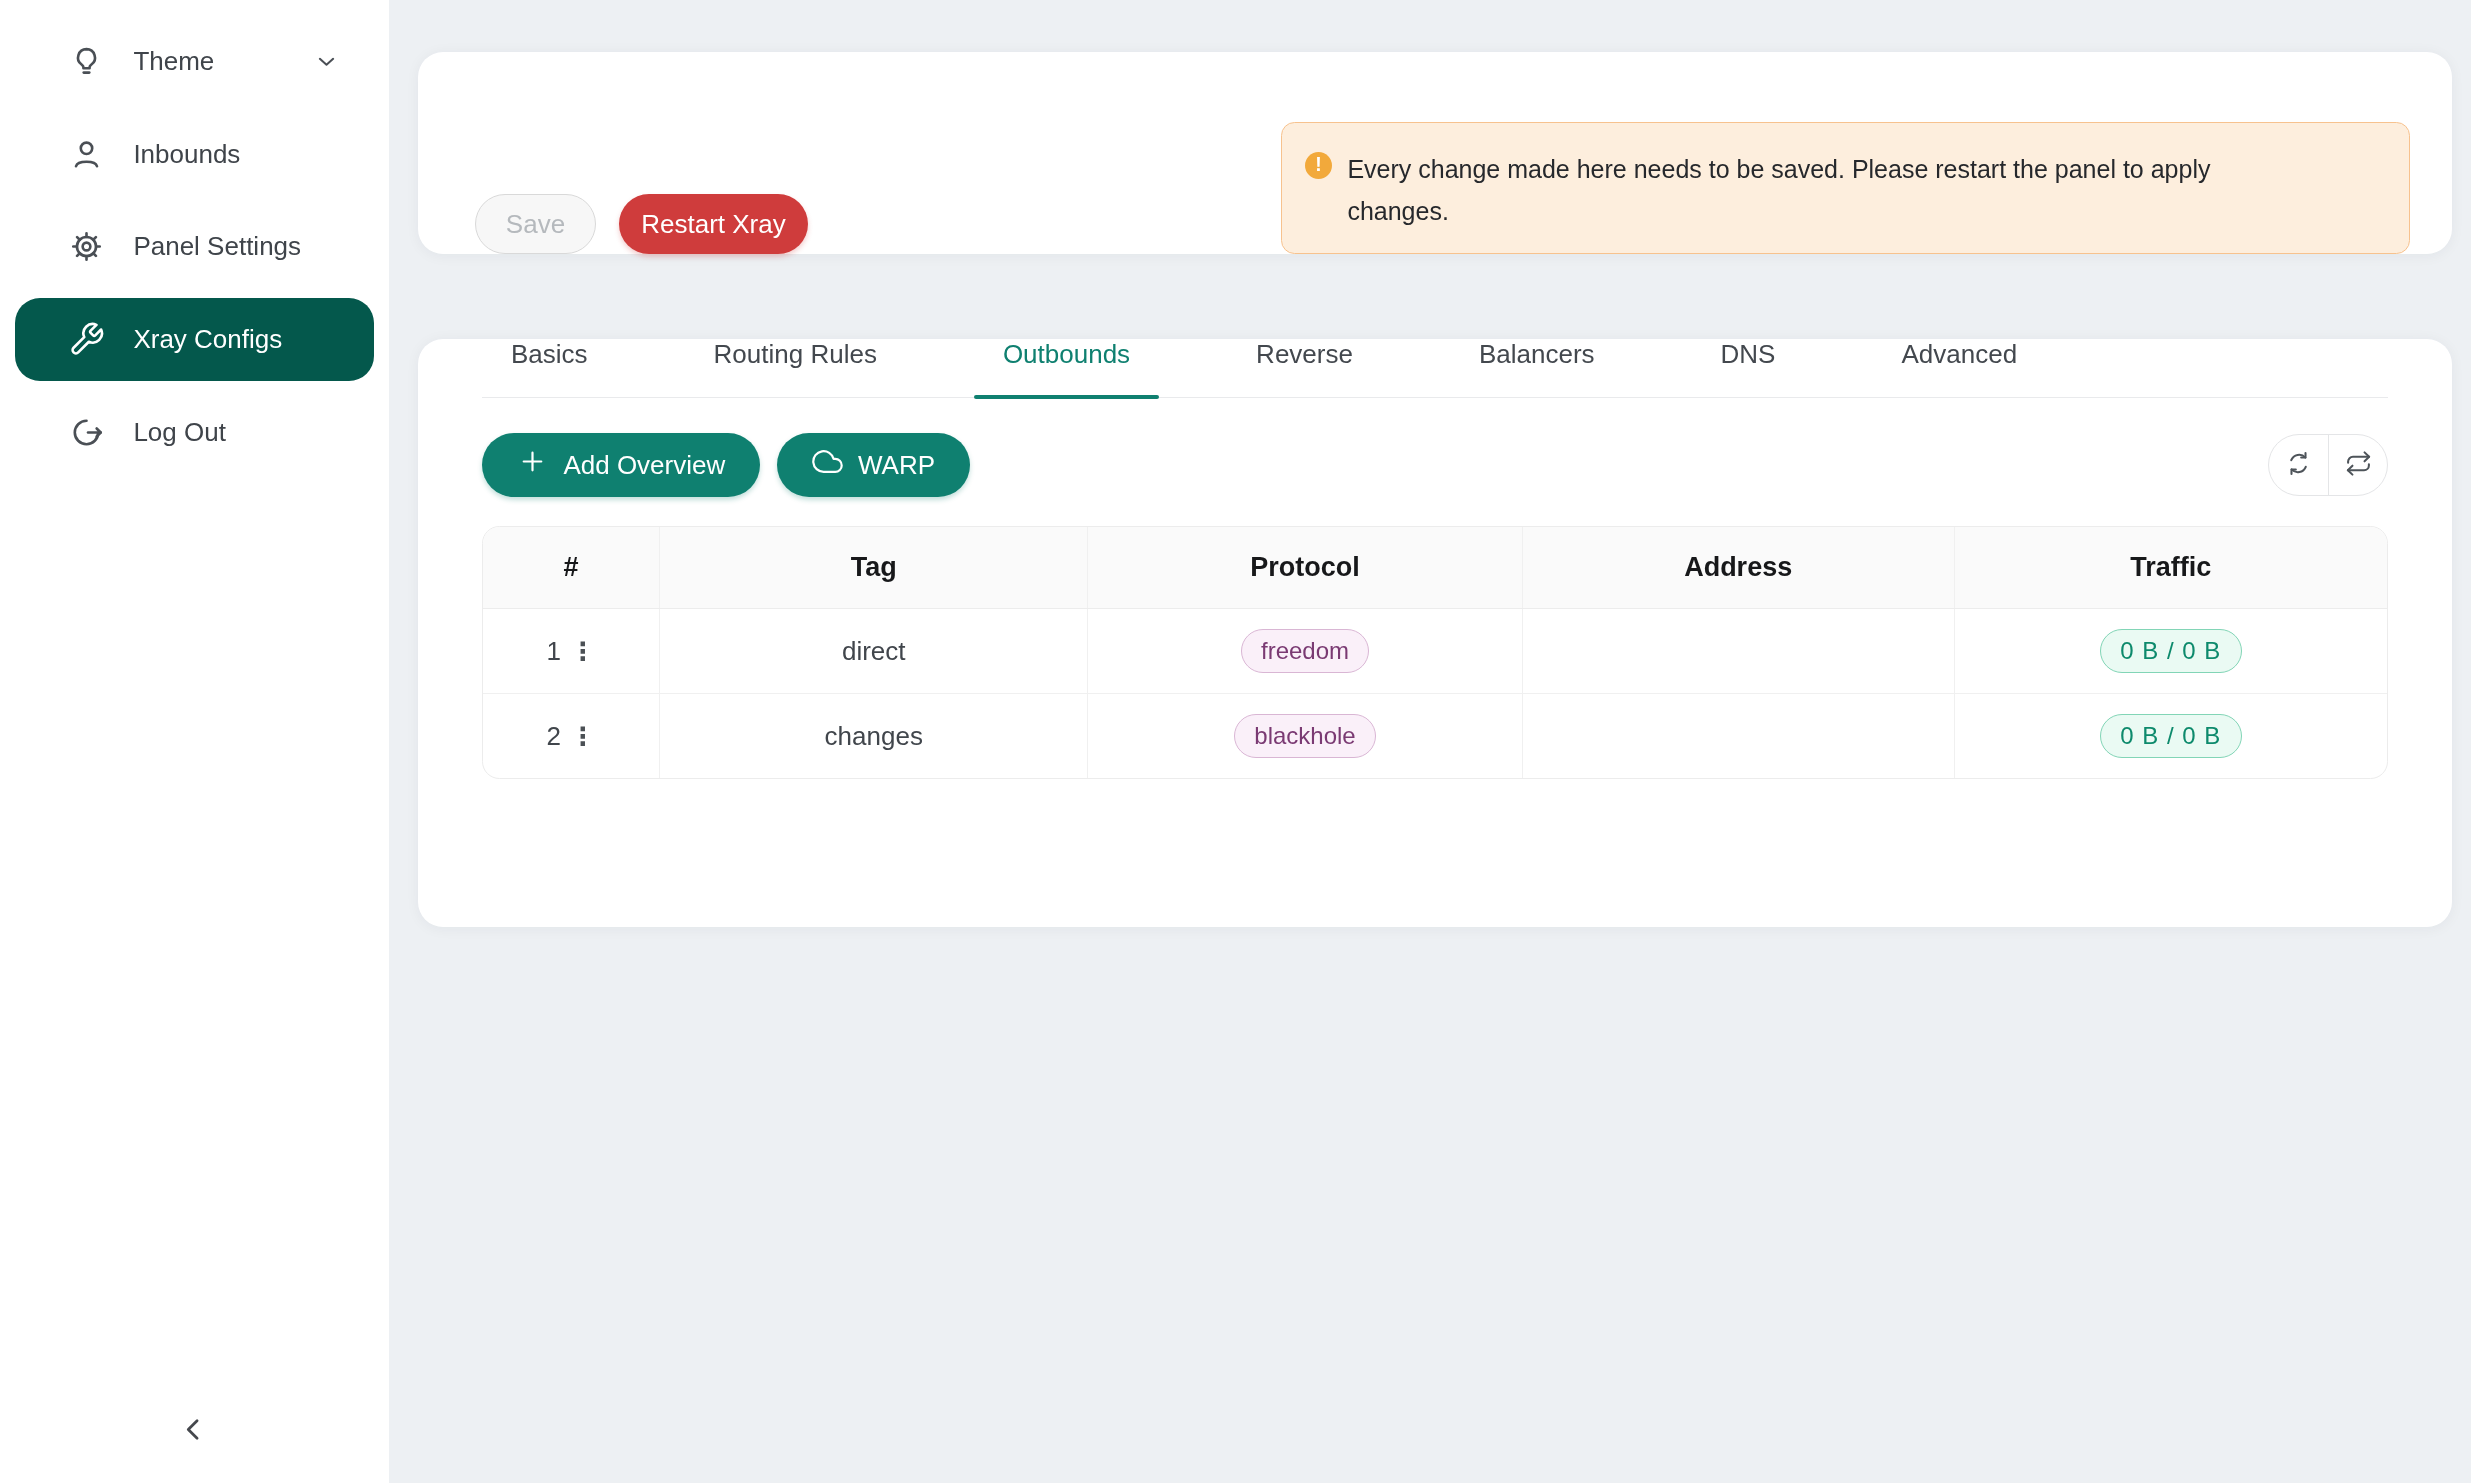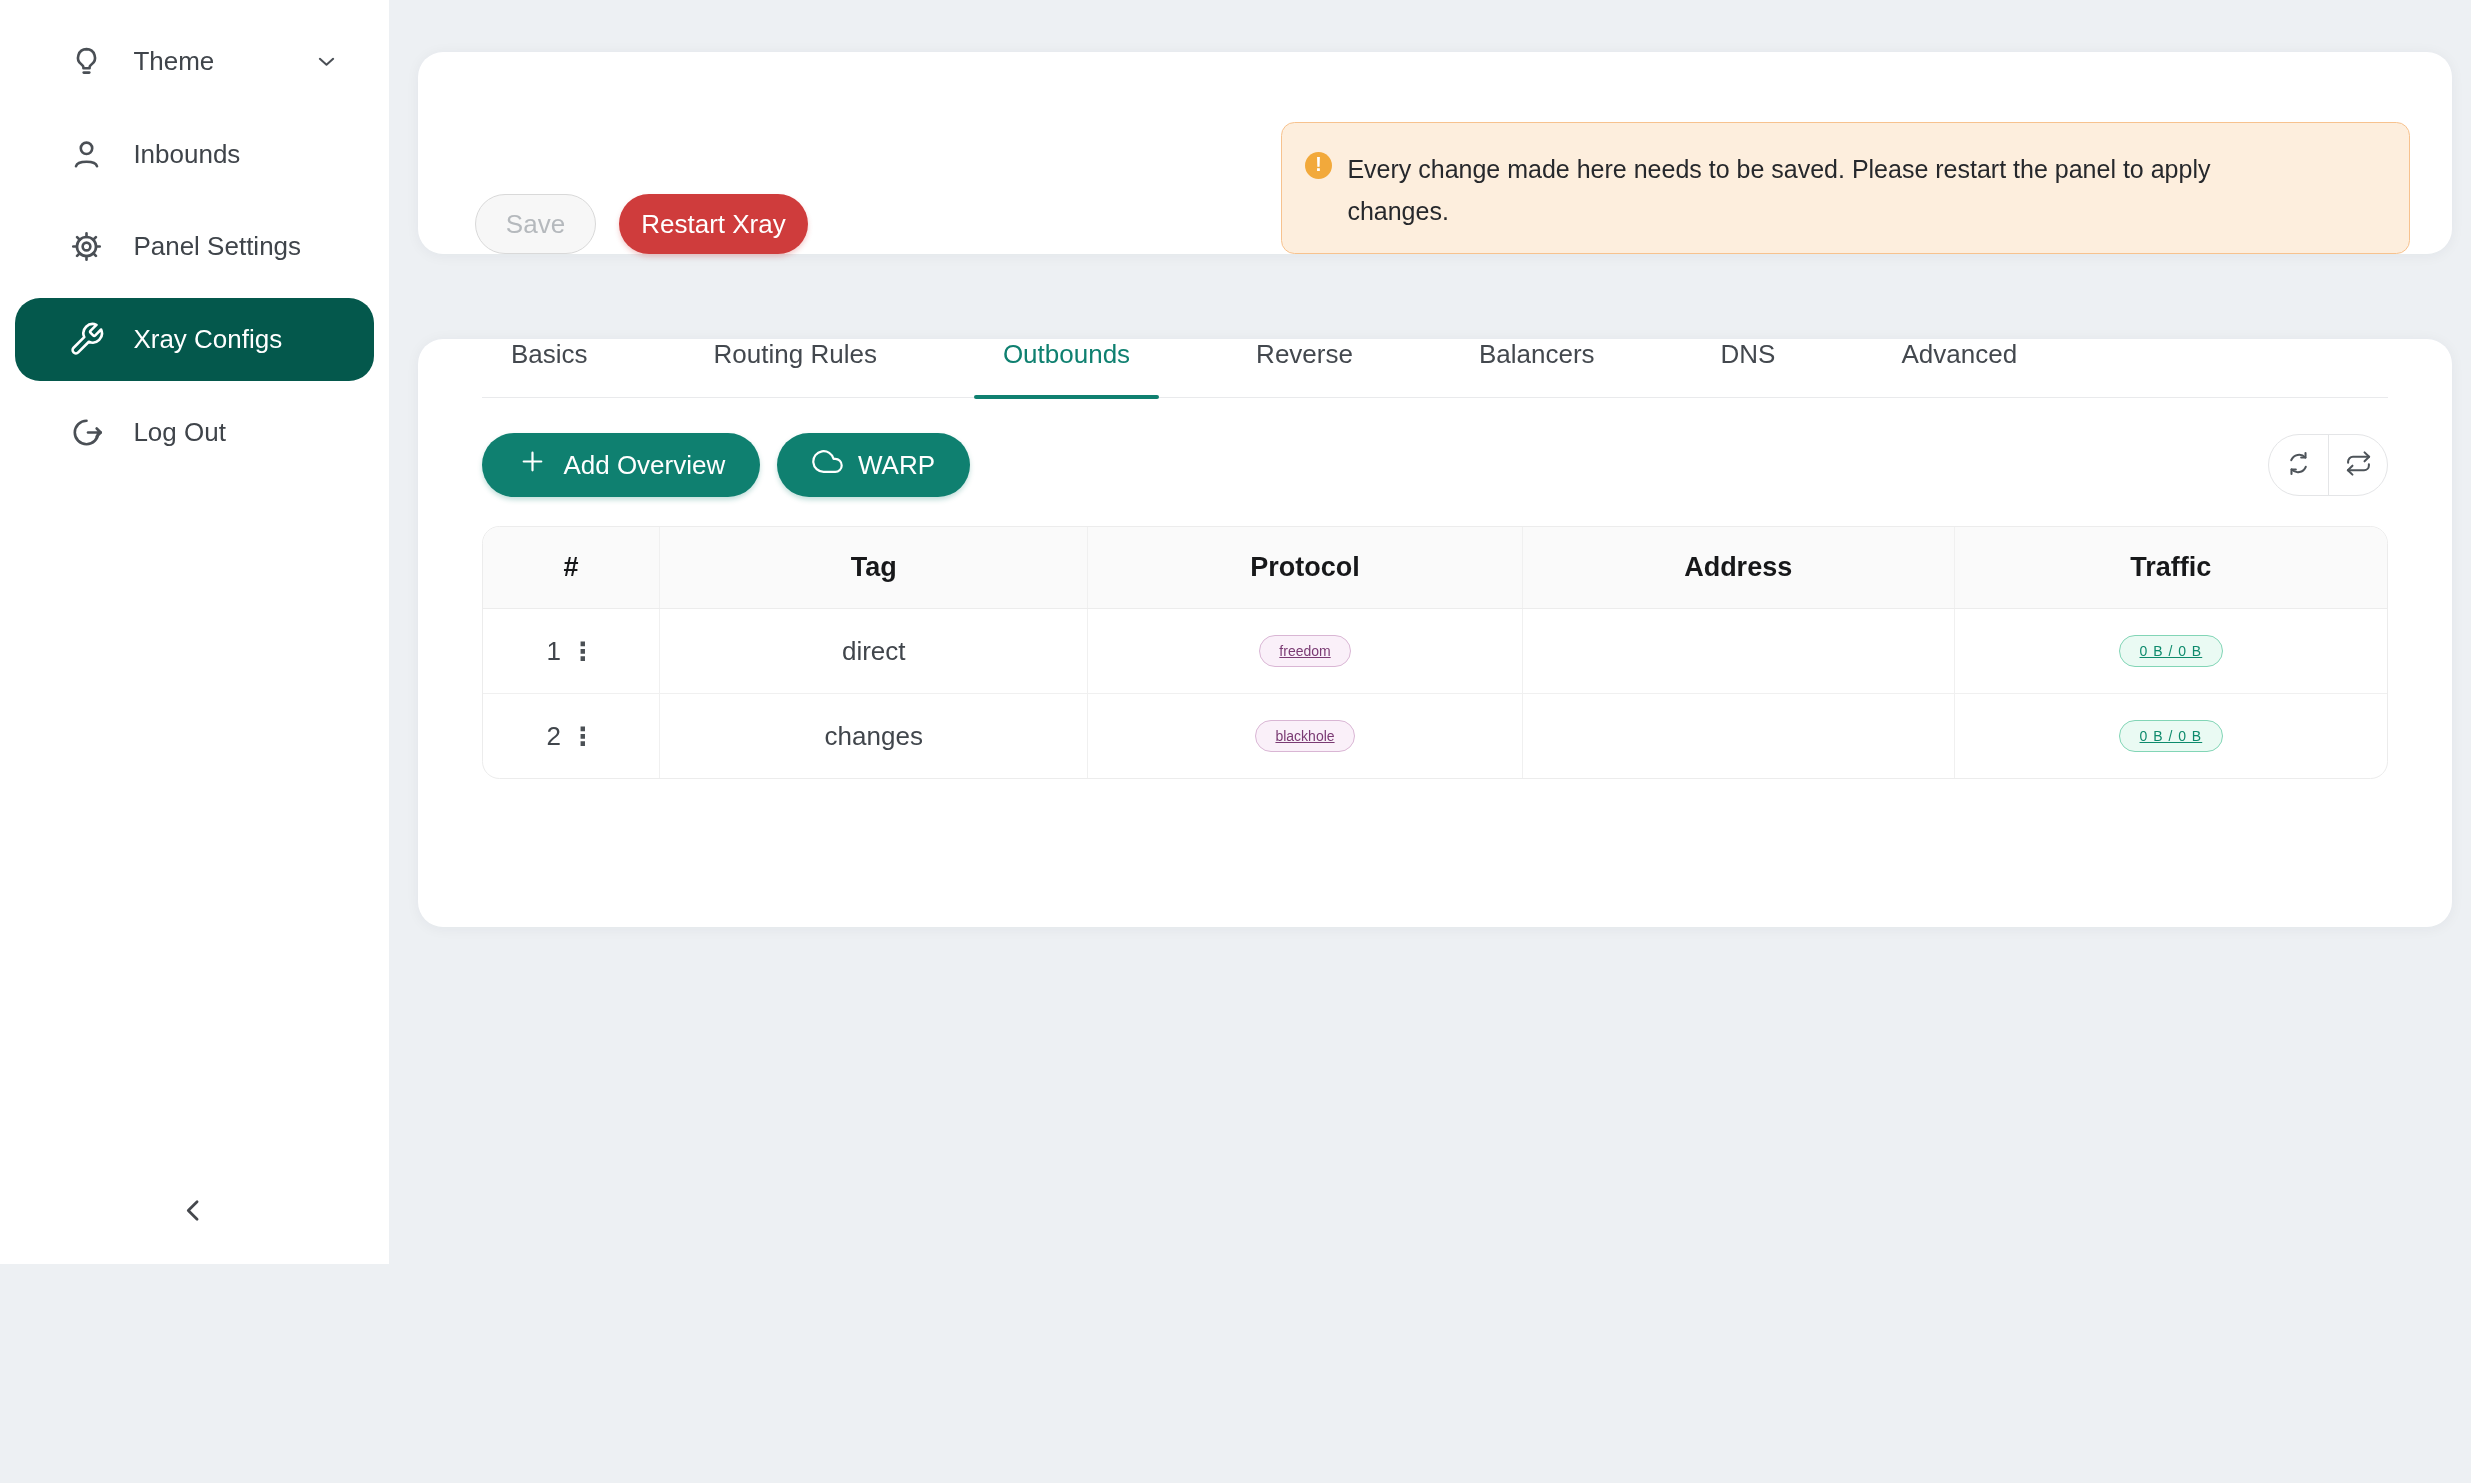--- a/index.html
+++ b/index.html
@@ -27,21 +27,21 @@
   body{
     font-family:"Liberation Sans","DejaVu Sans",sans-serif;
     background:var(--page-bg);
     color:var(--text);
     position:relative;
   }
   svg{fill:none;stroke:currentColor;stroke-width:1.7;stroke-linecap:round;stroke-linejoin:round;}
 
   
   .sidebar{
-    position:absolute;left:0;top:0;width:389px;height:1264px;
+    position:absolute;left:0;top:0;width:389px;height:1483px;
     background:#ffffff;
   }
   .nav{padding-top:20px;display:block;}
   .nav-item{
     height:83px;margin:0 15.4px 9.7px 15.4px;border-radius:25px;
     display:flex;align-items:center;padding-left:52px;gap:27px;
     font-size:26px;color:var(--text);cursor:pointer;
   }
   .nav-item .nav-icon{width:39px;height:39px;display:grid;place-items:center;color:#4a4f55;}
   .nav-item .nav-icon svg{width:37px;height:37px;}
@@ -141,21 +141,21 @@
   .td{
     height:84px;display:flex;align-items:center;justify-content:center;
     font-size:26px;color:#41464c;gap:9.7px;
   }
   .kebab{
     font-family:"DejaVu Sans",sans-serif;font-size:25px;color:#4b5055;
     cursor:pointer;line-height:1;font-weight:bold;
   }
   .badge{
     display:inline-flex;align-items:center;justify-content:center;
-    border-radius:965px;font-size:14px;padding:6.8px 19.3px;line-height:1.2;text-decoration:underline;
+    border-radius:965px;font-size:24px;padding:6.8px 19.3px;line-height:1.2;
   }
   .badge-purple{
     background:var(--badge-purple-bg);
     border:1.4px solid var(--badge-purple-border);
     color:var(--badge-purple-text);
   }
   .badge-green{
     background:var(--badge-green-bg);
     border:1.4px solid var(--badge-green-border);
     color:var(--badge-green-text);letter-spacing:1px;white-space:nowrap;

